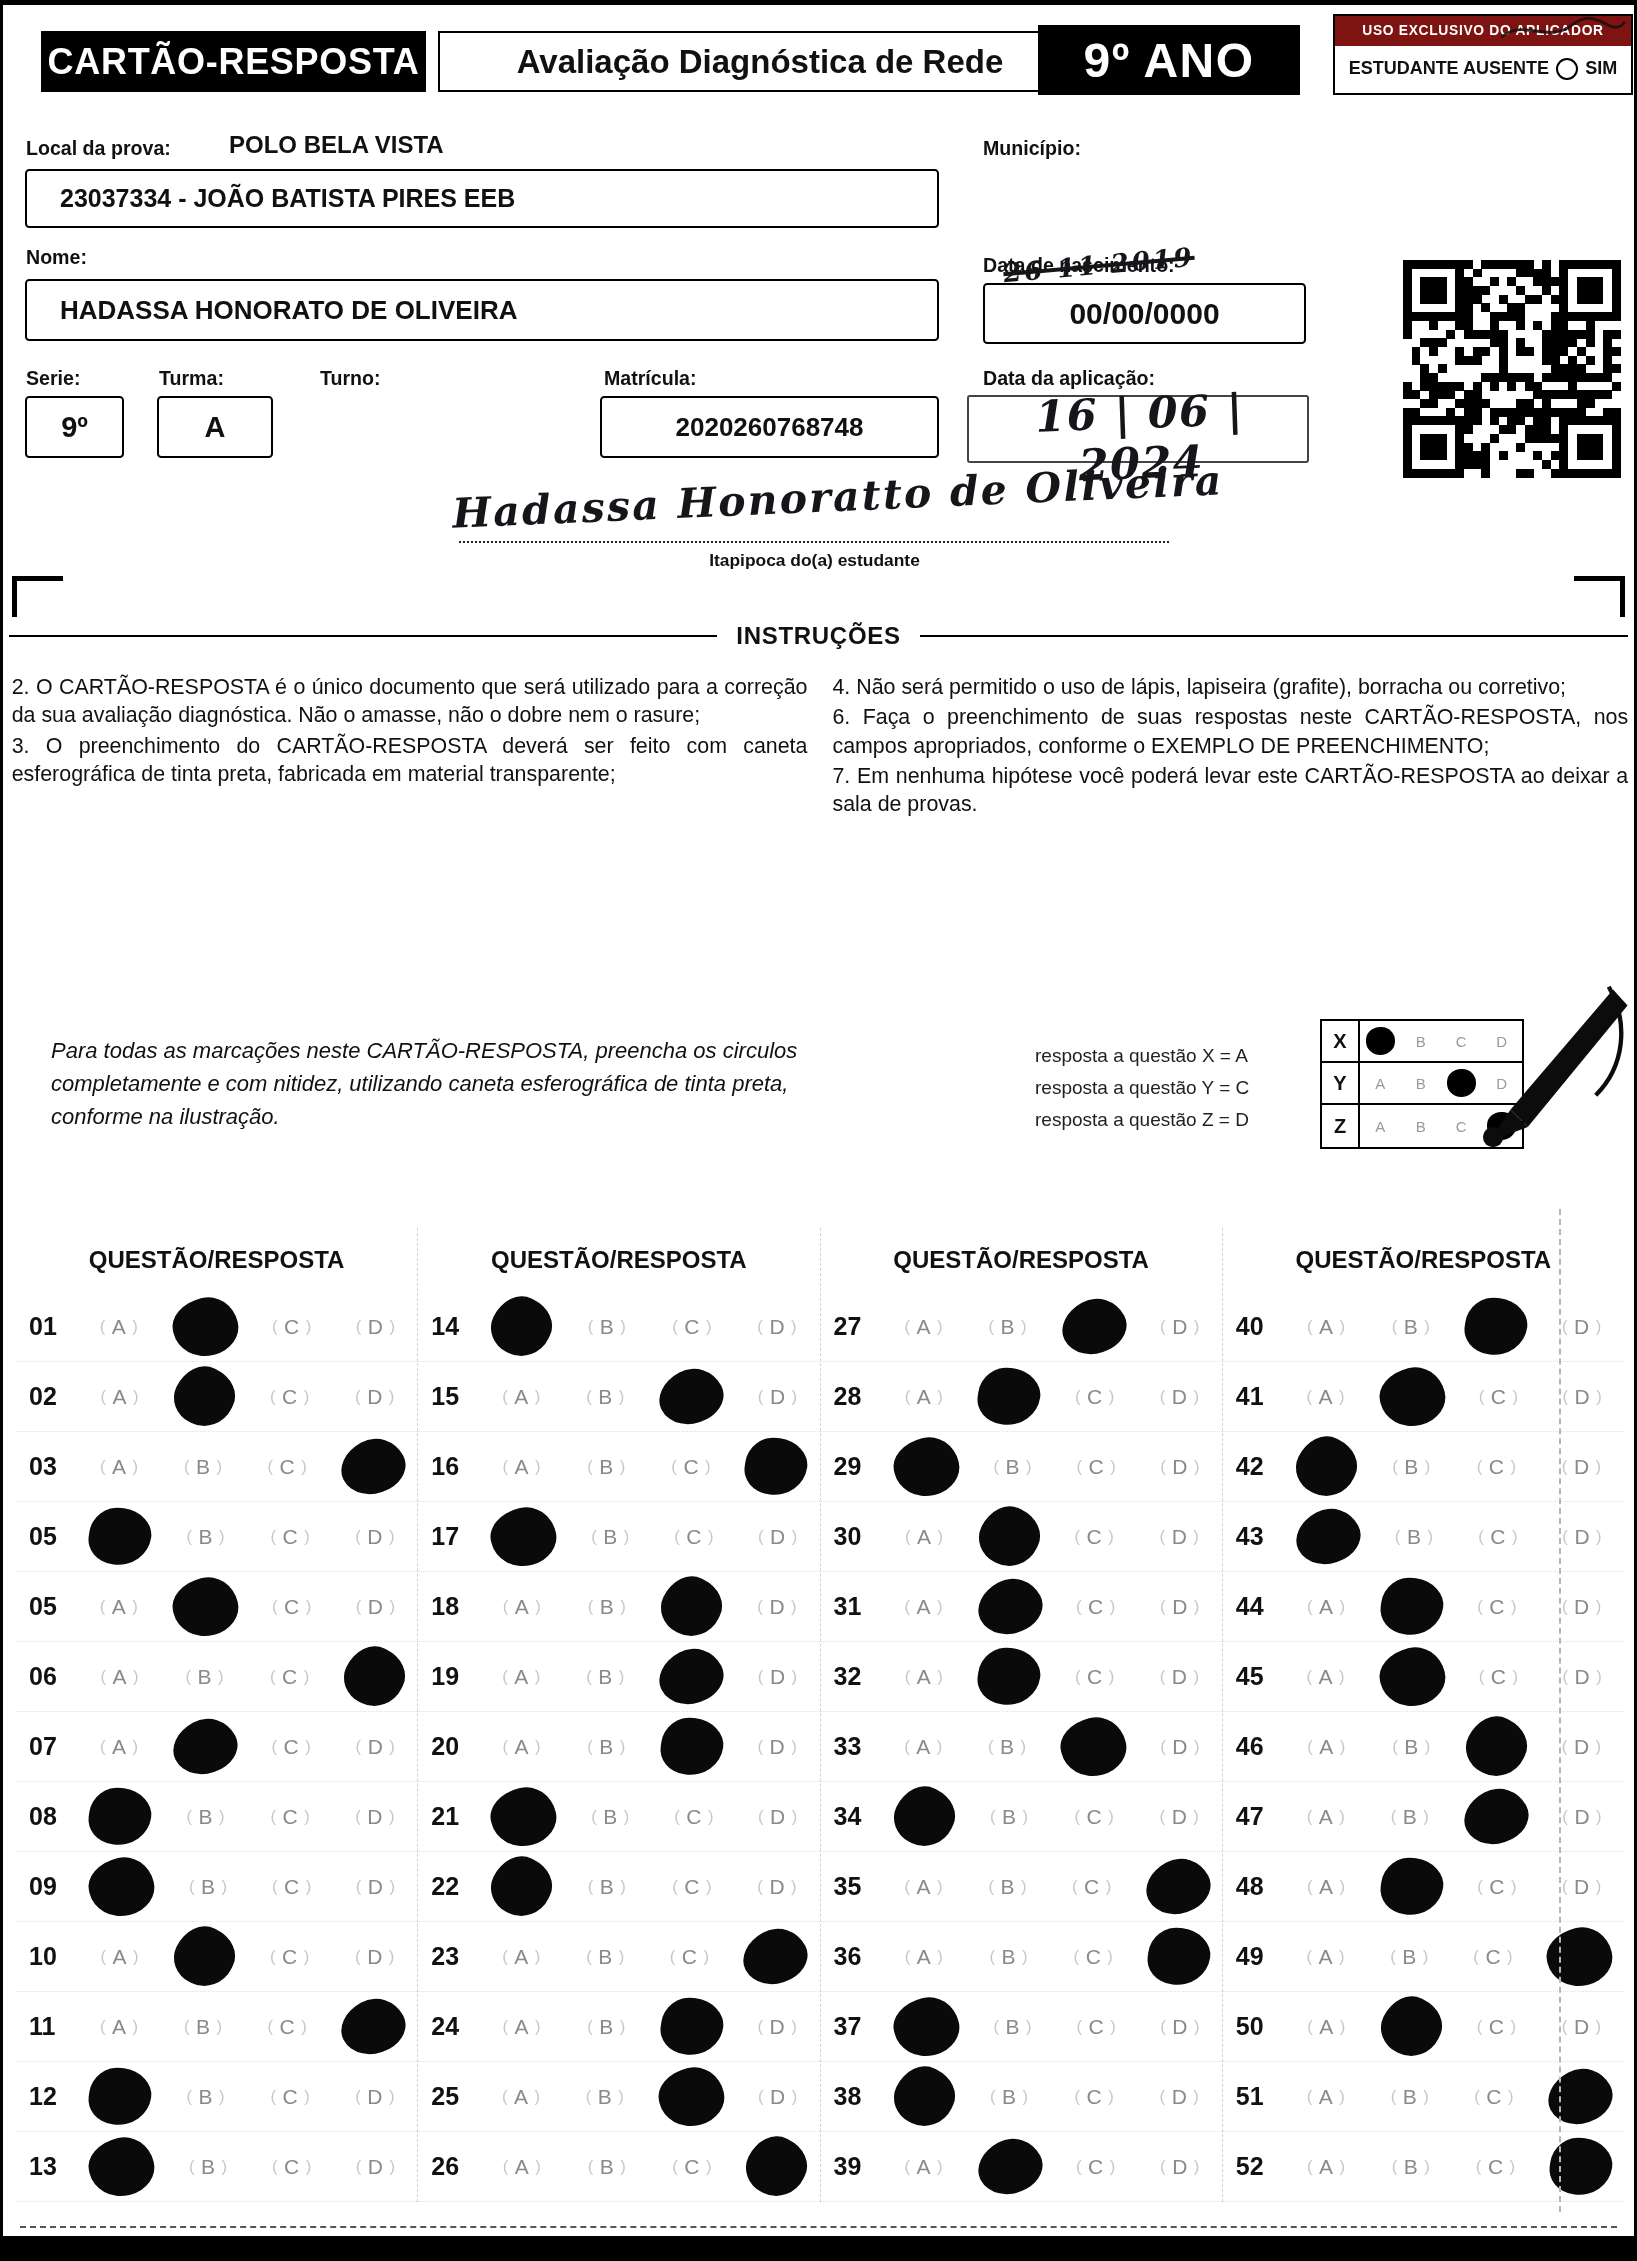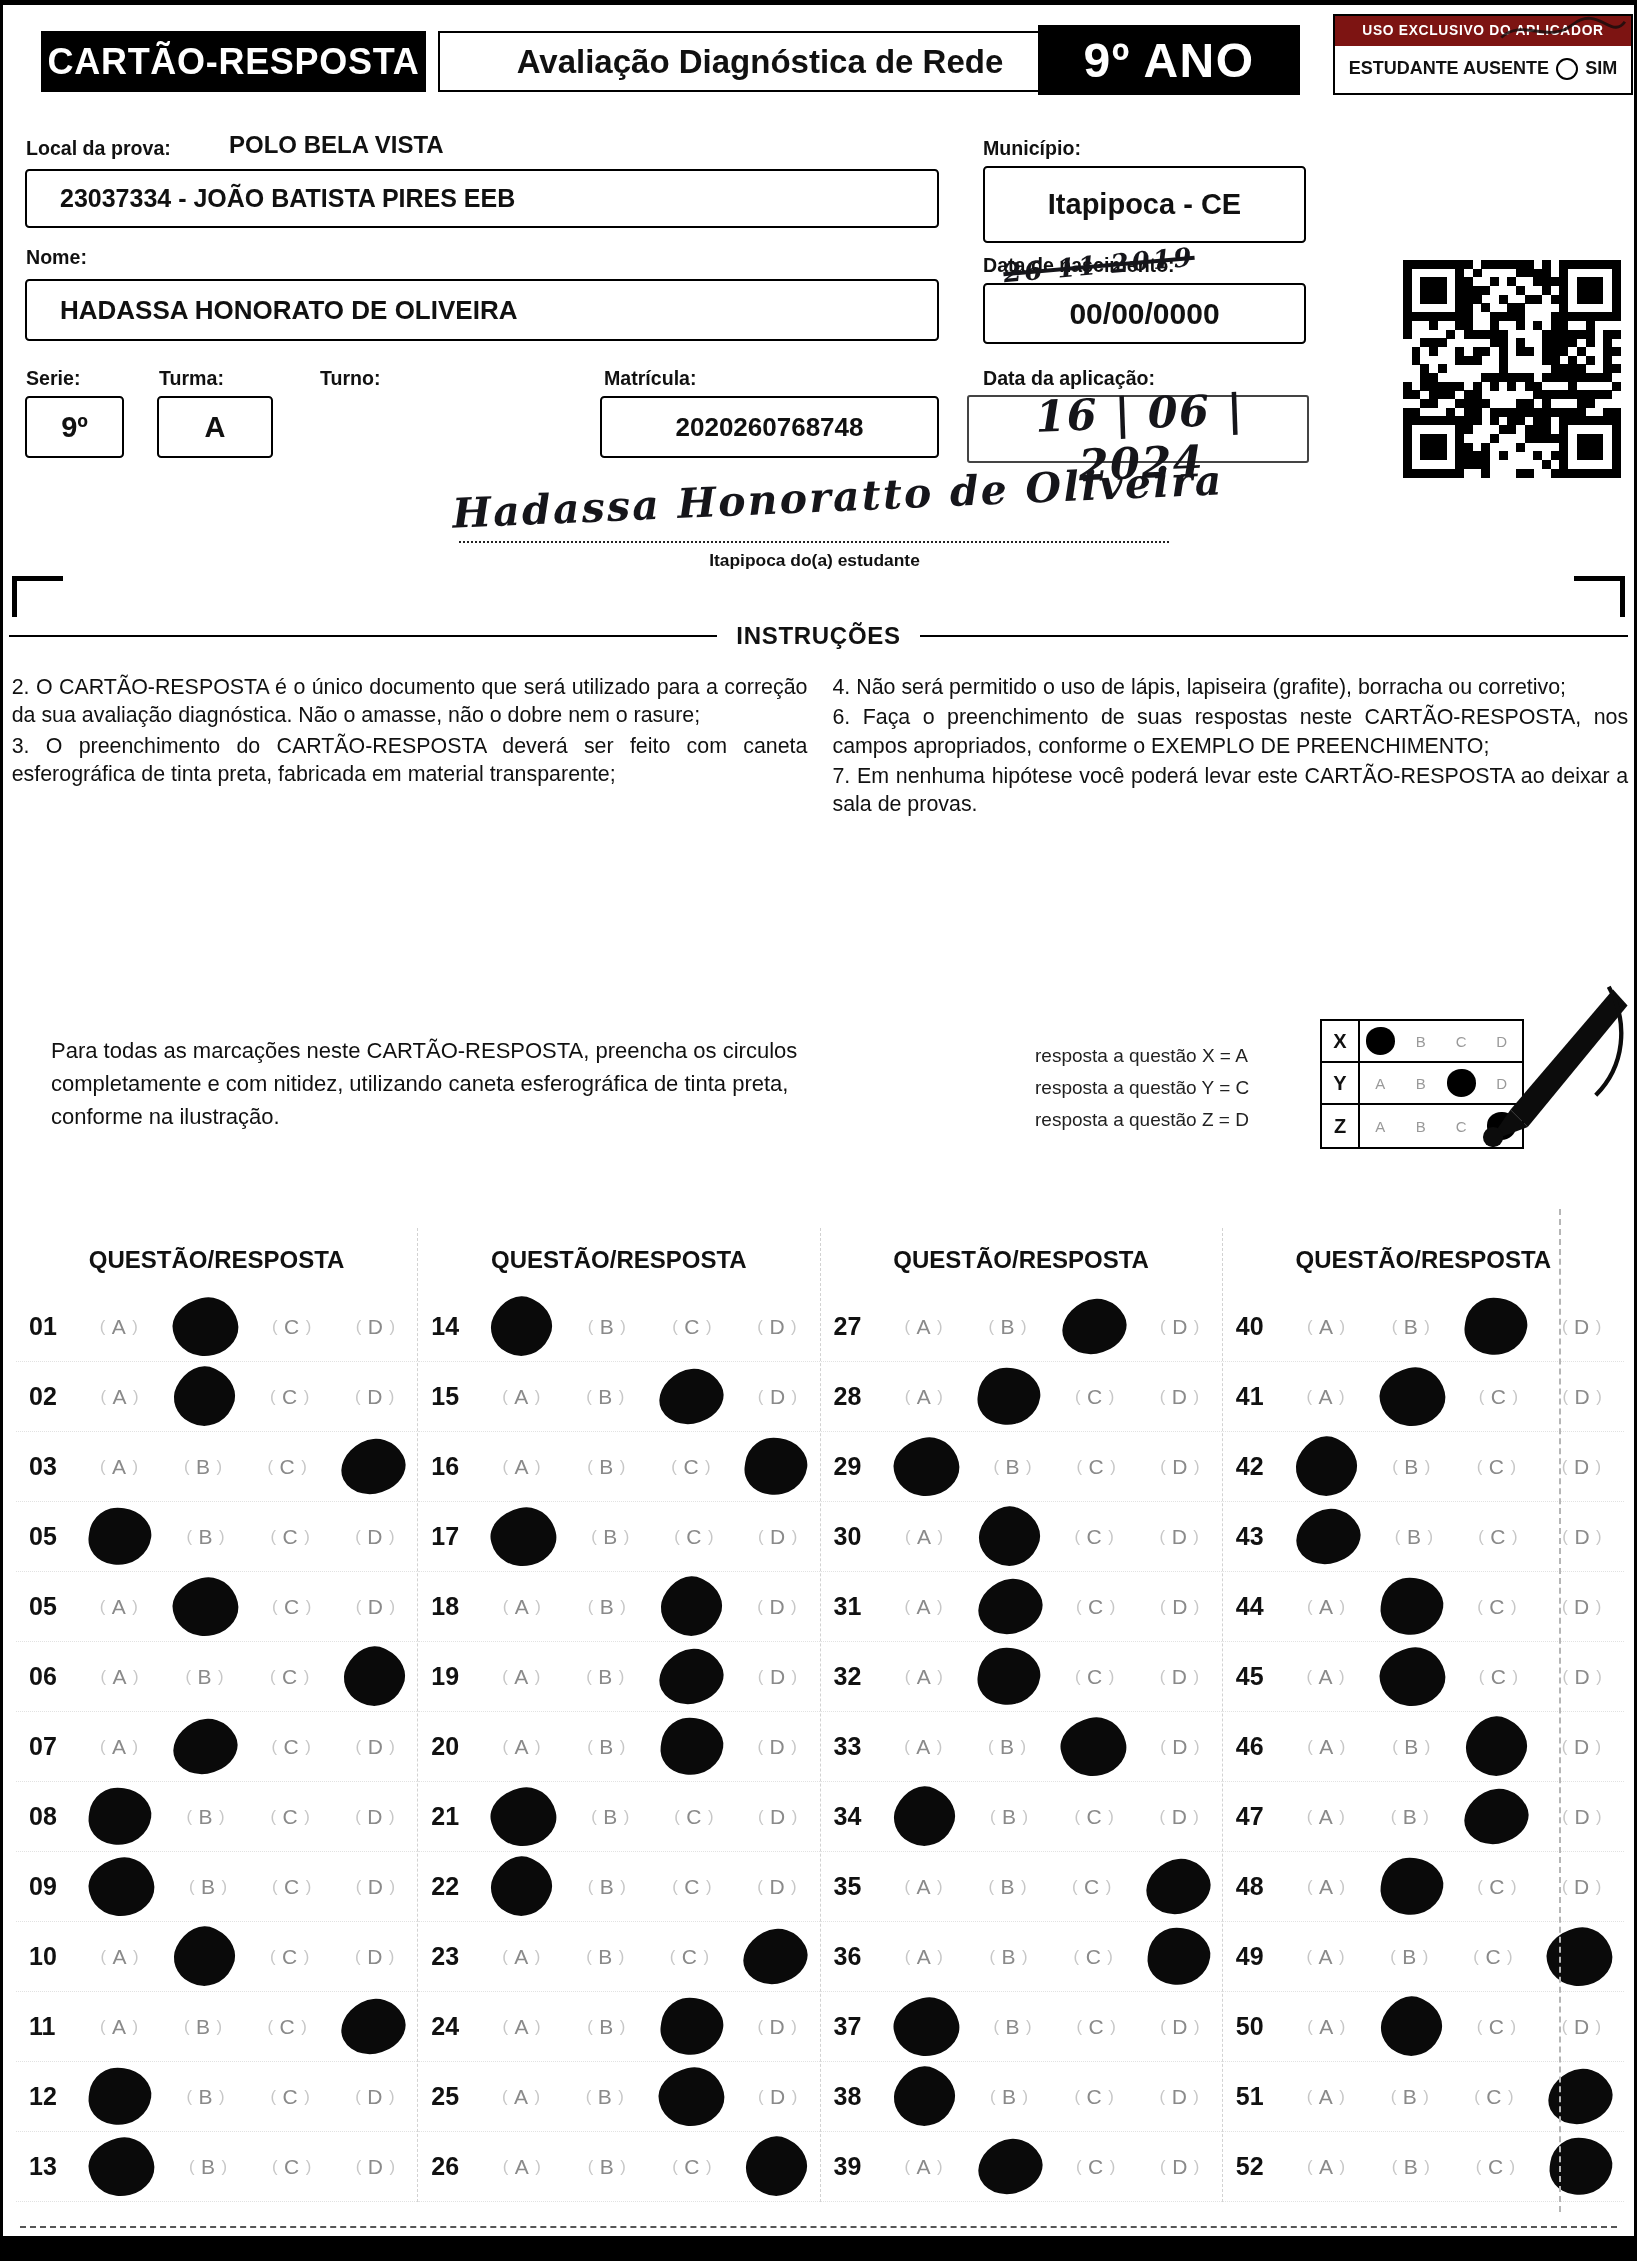--- a/index.html
+++ b/index.html
@@ -53,21 +53,21 @@
   .corner-right { right:8.7px; top:571px; width:51px; height:41px; border-top:5px solid #000; border-right:5px solid #000; }
 
   
   .instr-title-row { left:0; right:0; top:617px; display:flex; align-items:center; gap:19px; padding:0 5.8px; }
   .instr-line { flex:1; border-top:2.9px solid #000; }
   .instr-title { font-size:24px; font-weight:700; letter-spacing:0.7px; }
   .instr-cols { left:8.7px; right:5.8px; top:668px; display:flex; gap:25px; }
   .instr-col { flex:1; font-size:21.4px; line-height:1.32; text-align:justify; }
   .instr-col p { margin-bottom:2.2px; }
 
-  .fill-note { left:48px; top:1029px; width:826px; font-size:22px; line-height:1.5; }
+  .fill-note { left:48px; top:1029px; width:826px; font-size:22px; line-height:1.5;font-style:italic; }
 
   .ex-captions { left:1032px; top:1035px; font-size:19px; line-height:1.68; color:#222; }
   .ex-grid { left:1317px; top:1014px; width:204px; border:2.2px solid #000; background:#fff; }
   .ex-row { display:grid; grid-template-columns:38px 1fr 1fr 1fr 1fr; height:42px; align-items:stretch; border-bottom:2.2px solid #000; }
   .ex-row:last-child { border-bottom:none; }
   .ex-label { font-weight:700; font-size:20px; border-right:2.2px solid #000; display:flex; align-items:center; justify-content:center; }
   .ex-cell { display:flex; align-items:center; justify-content:center; font-size:15px; color:#9a9a9a; }
   .ex-blob { width:29px; height:27.5px; background:#000; border-radius:50% 48% 52% 50%/48% 52% 50% 50%; }
   .pencil-svg { left:1438px; top:980px; z-index:5; }
 
@@ -112,21 +112,20 @@
       <span class="absent-circle"></span>
       <span>SIM</span>
     </div>
   </div>
 
   <div class="abs field-label" style="left:23px; top:132px;">Local da prova:</div>
   <div class="abs" style="left:226px; top:126px; font-size:24px; font-weight:700;">POLO BELA VISTA</div>
   <div class="abs field-label" style="left:980px; top:132px;">Município:</div>
 
   <div class="abs boxed school-box">23037334 - JOÃO BATISTA PIRES EEB</div>
-  <div class="abs boxed center municipio-box">Itapipoca - CE</div>
 
   <div class="abs field-label" style="left:23px; top:241px;">Nome:</div>
   <div class="abs field-label" style="left:980px; top:249px;">Data de nascimento:</div>
 
   <div class="abs boxed nome-box">HADASSA HONORATO DE OLIVEIRA</div>
   <div class="abs boxed center nascimento-box">00/00/0000</div>
   <div class="abs hand nasc-hand">26 11 2019</div>
 
   <div class="abs qr">
       <i class="qr-cell" style="left:0px;top:0px;width:8.7px;height:8.7px"></i>

